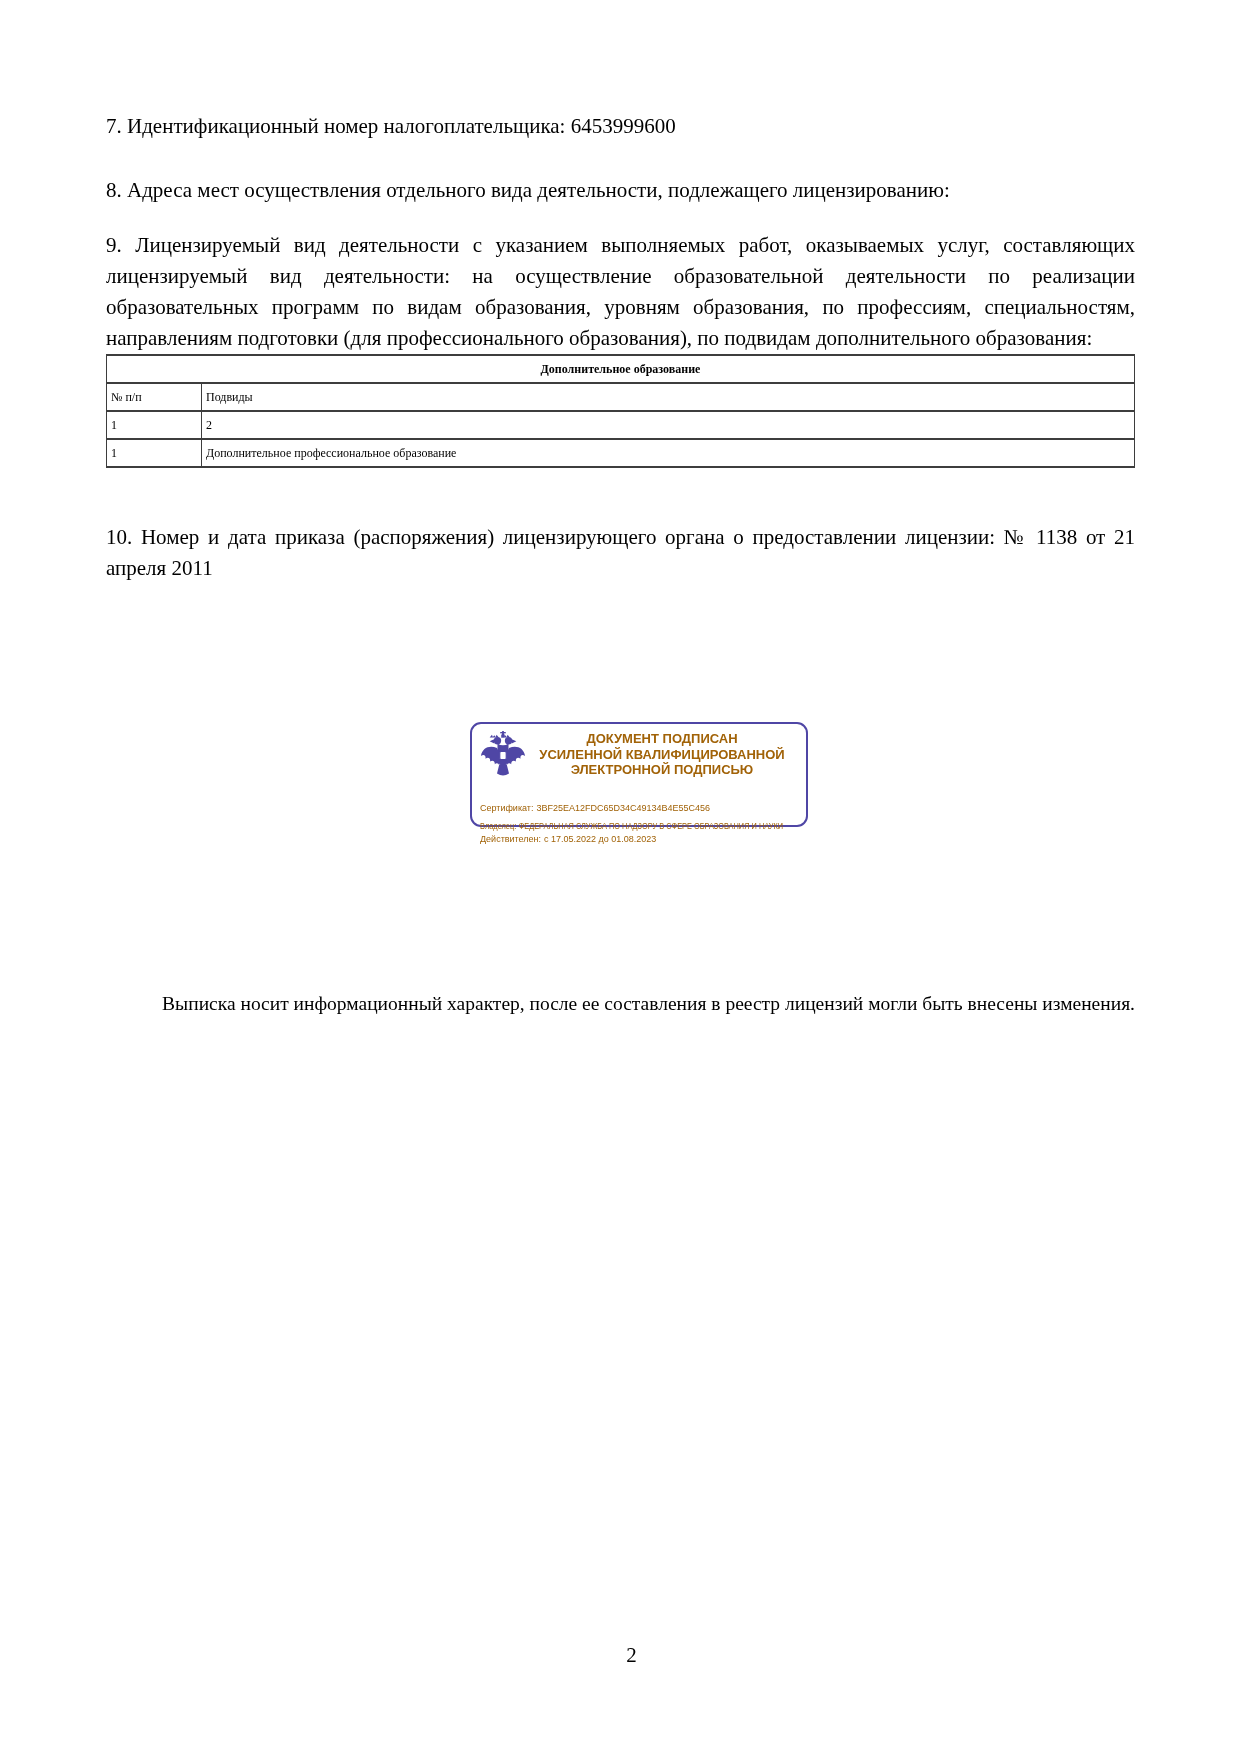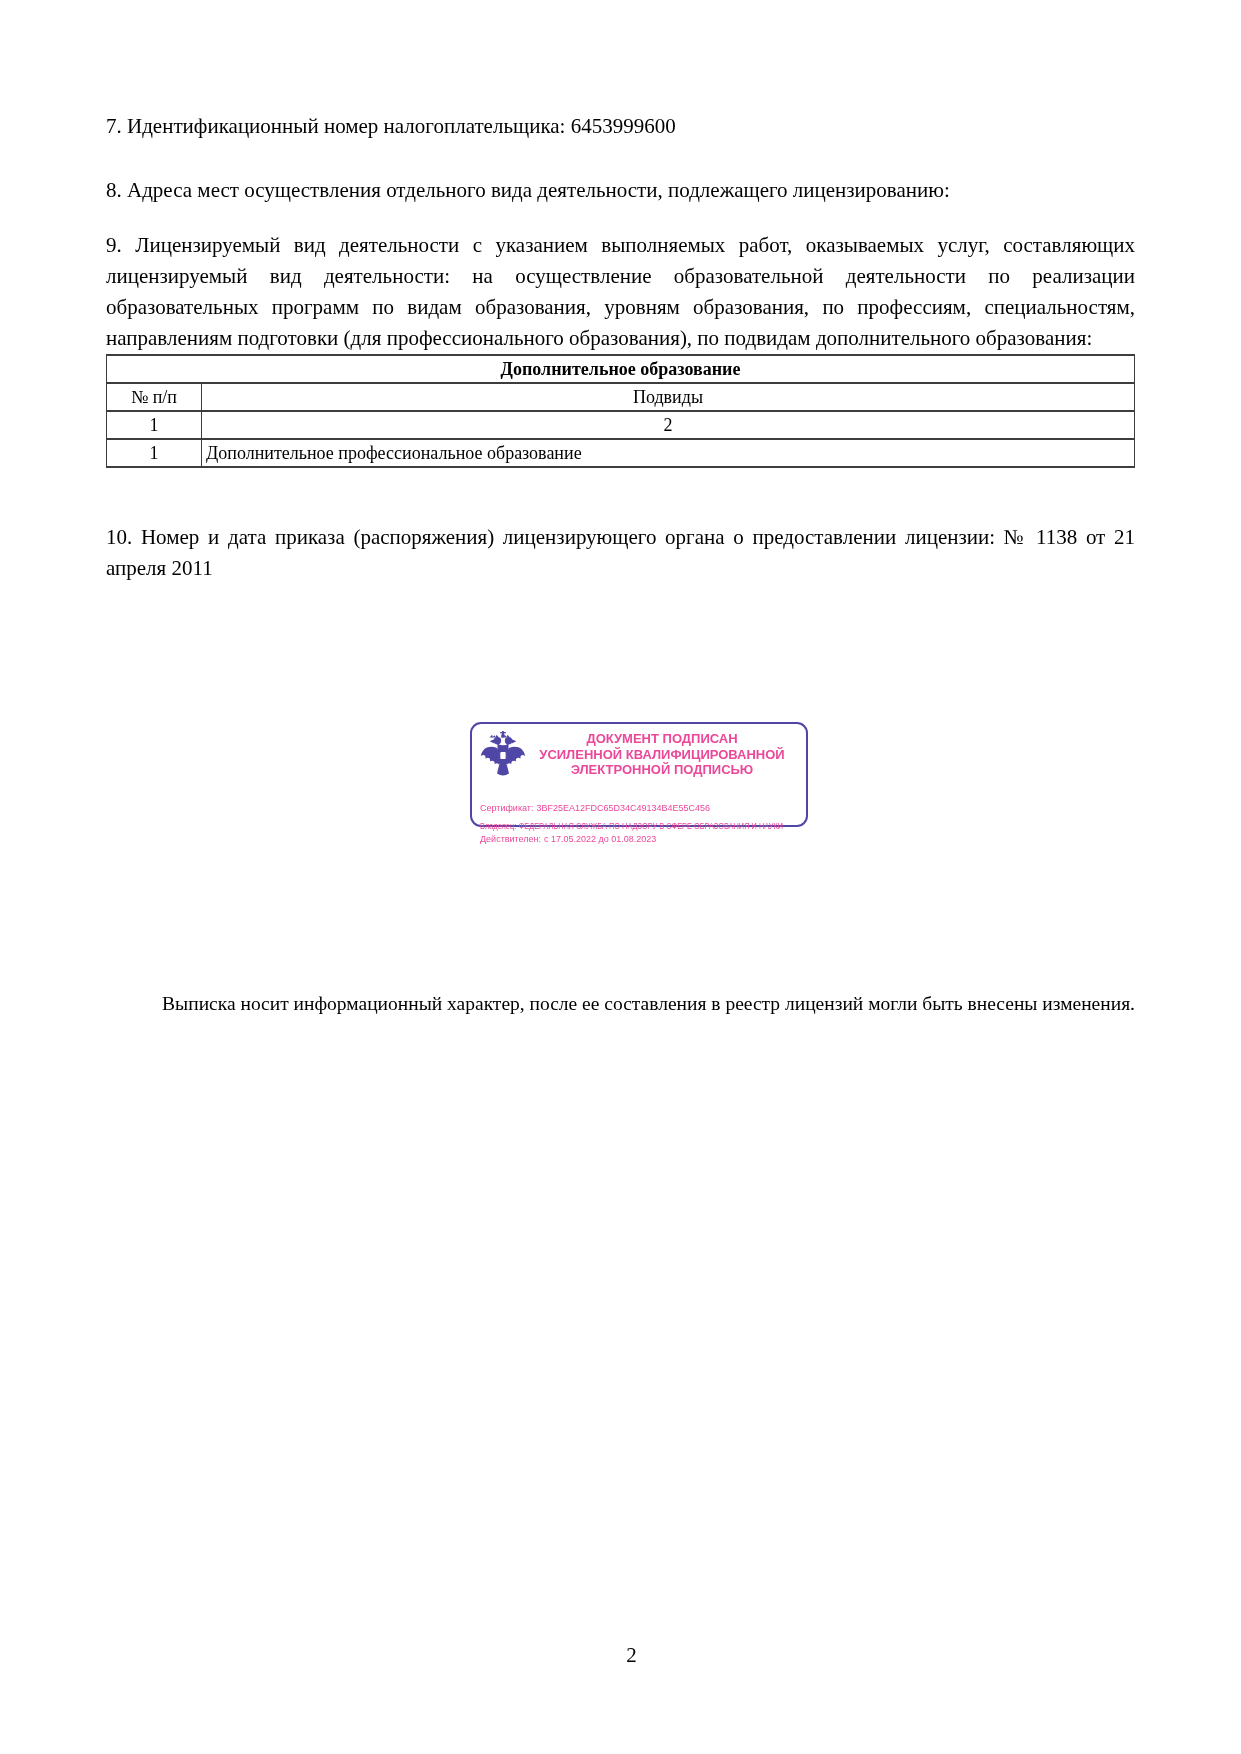--- a/index.html
+++ b/index.html
@@ -29,45 +29,45 @@
   table.license-table {
     margin-top:0px;
     width:100%;
     border-collapse:collapse;
     table-layout:fixed;
   }
   table.license-table td {
     border:1px solid #3d3d3d;
     border-top-width:2px;
     border-bottom-width:2px;
-    font-size:18px;
+    font-size:12px;
     line-height:22px;
     padding:2px 4px;
     overflow:hidden;
   }
   td.tbl-title {
     text-align:center;
     font-weight:bold;
     font-size:21px;
     padding:4px 0 5px 0;
   }
   .col-num { width:95px; }
-  td.c-center { text-align:center; }
+  td.c-center { text-align:left; }
   td.c-left { text-align:left; }
 
   
   .stamp {
     position:absolute;
     left:470px; top:722px;
     width:338px; height:105px;
     box-sizing:border-box;
     border:2px solid #4f46a5;
     border-radius:11px;
     padding:5px 8px 4px 8px;
-    color:#ec4899;
+    color:#a16207;
     font-family:"Liberation Sans", sans-serif;
     background:#ffffff;
   }
   .stamp-top { display:flex; align-items:flex-start; }
   .stamp-emblem { width:46px; height:50px; flex:none; margin-top:1px; }
   .stamp-titles {
     flex:1;
     text-align:center;
     font-weight:bold;
     font-size:13px;

